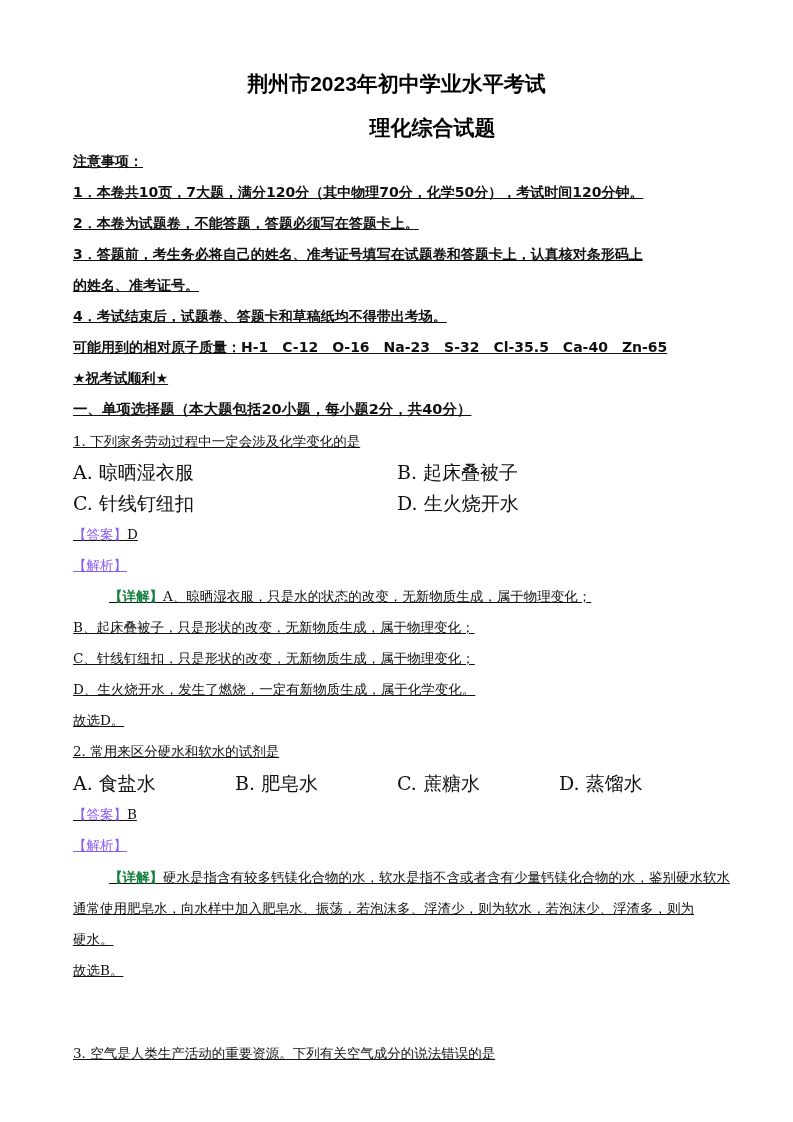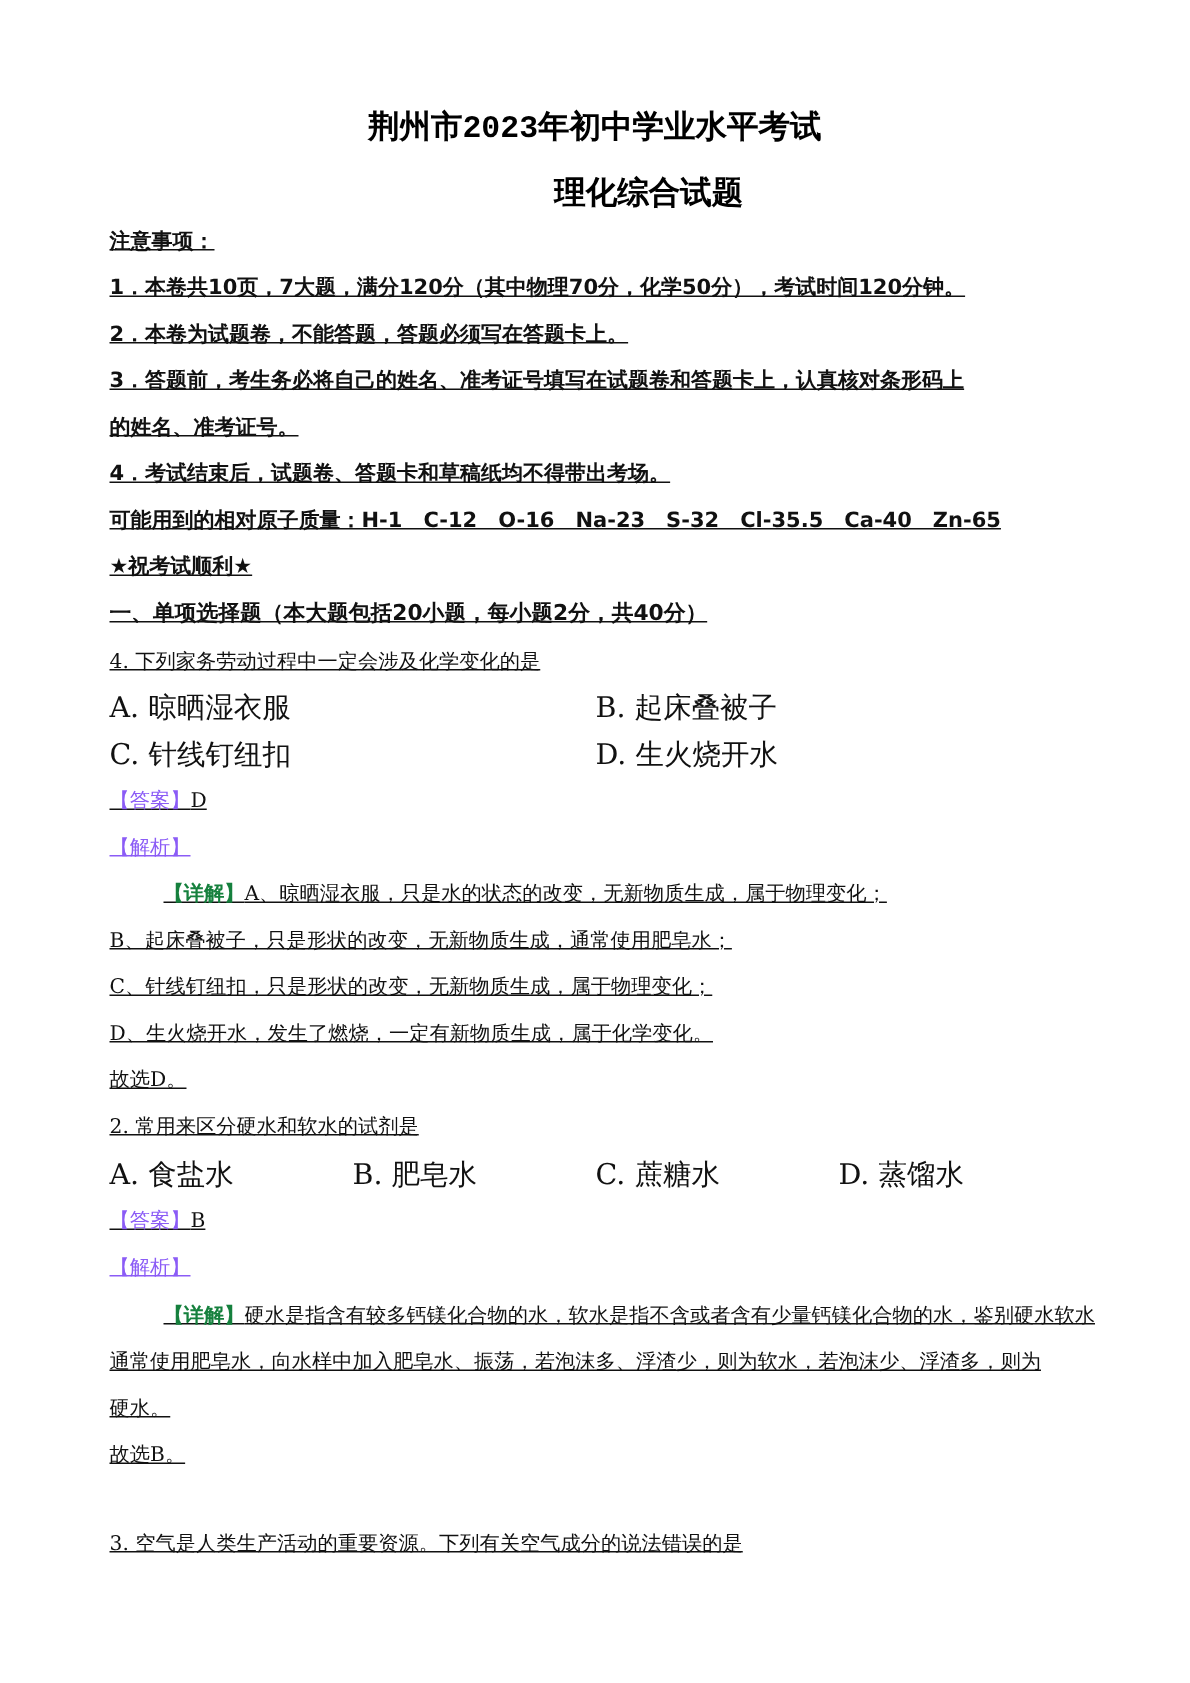--- a/index.html
+++ b/index.html
@@ -1,20 +1,20 @@
 <!DOCTYPE html>
 <html><head>
 <meta charset="utf-8">
 <style>
   html, body { margin: 0; padding: 0; background: #ffffff; }
   body { width: 793px; height: 1122px; position: relative; overflow: hidden;
          font-family: "DejaVu Serif", "Liberation Serif", serif; color: #111; }
   .page { position: absolute; left: 0; top: 0; width: 793px; height: 1122px; }
   .title { position: absolute; left: 0; width: 793px; text-align: center; font-weight: bold;
-           font-family: Liberation Mono, monospace; color: #000; }
+           font-family: Liberation Sans, sans-serif; color: #000; }
   .t1 { top: 70px; font-size: 21px; }
   .t2 { top: 114px; font-size: 21px; padding-left: 36px; }
   .line { position: absolute; left: 73px; white-space: nowrap; font-size: 13.5px; line-height: 18px; text-decoration: underline; }
   .bold { font-weight: bold; font-family: "DejaVu Sans", "Liberation Sans", sans-serif; font-size: 14px; }
   .opt { position: absolute; white-space: nowrap; font-size: 19px; line-height: 18px; }
   .blue { color: #8b5cf6; }
   .bracket { font-weight: bold; color: #15803d; margin-left: 36px; }
 </style>
 </head>
 <body>
@@ -27,34 +27,34 @@
   <div class="line bold" style="top:152px">注意事项：</div>
   <div class="line bold" style="top:183px">1．本卷共10页，7大题，满分120分（其中物理70分，化学50分），考试时间120分钟。</div>
   <div class="line bold" style="top:214px">2．本卷为试题卷，不能答题，答题必须写在答题卡上。</div>
   <div class="line bold" style="top:245px">3．答题前，考生务必将自己的姓名、准考证号填写在试题卷和答题卡上，认真核对条形码上</div>
   <div class="line bold" style="top:276px">的姓名、准考证号。</div>
   <div class="line bold" style="top:307px">4．考试结束后，试题卷、答题卡和草稿纸均不得带出考场。</div>
   <div class="line bold" style="top:338px">可能用到的相对原子质量：H-1　C-12　O-16　Na-23　S-32　Cl-35.5　Ca-40　Zn-65</div>
   <div class="line bold" style="top:369px">★祝考试顺利★</div>
   <div class="line bold" style="top:400px; font-size:14.5px">一、单项选择题（本大题包括20小题，每小题2分，共40分）</div>
 
-  <div class="line" style="top:432px">4. 下列家务劳动过程中一定会涉及化学变化的是</div>
+  <div class="line" style="top:432px">1. 下列家务劳动过程中一定会涉及化学变化的是</div>
   <div class="opt" style="top:463px; left:73px">A. 晾晒湿衣服</div>
   <div class="opt" style="top:463px; left:397px">B. 起床叠被子</div>
   <div class="opt" style="top:494px; left:73px">C. 针线钉纽扣</div>
   <div class="opt" style="top:494px; left:397px">D. 生火烧开水</div>
 
   <div class="line" style="top:525px">
     <span class="blue">【答案】</span><span>D</span>
   </div>
   <div class="line blue" style="top:556px">【解析】</div>
   <div class="line" style="top:587px">
     <span class="bracket">【详解】</span><span>A、晾晒湿衣服，只是水的状态的改变，无新物质生成，属于物理变化；</span>
   </div>
-  <div class="line" style="top:618px">B、起床叠被子，只是形状的改变，无新物质生成，通常使用肥皂水；</div>
+  <div class="line" style="top:618px">B、起床叠被子，只是形状的改变，无新物质生成，属于物理变化；</div>
   <div class="line" style="top:649px">C、针线钉纽扣，只是形状的改变，无新物质生成，属于物理变化；</div>
   <div class="line" style="top:680px">D、生火烧开水，发生了燃烧，一定有新物质生成，属于化学变化。</div>
   <div class="line" style="top:711px">故选D。</div>
 
   <div class="line" style="top:742px">2. 常用来区分硬水和软水的试剂是</div>
   <div class="opt" style="top:774px; left:73px">A. 食盐水</div>
   <div class="opt" style="top:774px; left:235px">B. 肥皂水</div>
   <div class="opt" style="top:774px; left:397px">C. 蔗糖水</div>
   <div class="opt" style="top:774px; left:559px">D. 蒸馏水</div>
 
@@ -62,15 +62,15 @@
     <span class="blue">【答案】</span><span>B</span>
   </div>
   <div class="line blue" style="top:836px">【解析】</div>
   <div class="line" style="top:868px">
     <span class="bracket">【详解】</span><span>硬水是指含有较多钙镁化合物的水，软水是指不含或者含有少量钙镁化合物的水，鉴别硬水软水</span>
   </div>
   <div class="line" style="top:899px">通常使用肥皂水，向水样中加入肥皂水、振荡，若泡沫多、浮渣少，则为软水，若泡沫少、浮渣多，则为</div>
   <div class="line" style="top:930px">硬水。</div>
   <div class="line" style="top:961px">故选B。</div>
 
-  <div class="line" style="top:1020px">3. 空气是人类生产活动的重要资源。下列有关空气成分的说法错误的是</div>
+  <div class="line" style="top:1044px">3. 空气是人类生产活动的重要资源。下列有关空气成分的说法错误的是</div>
 
 </div>
 
 </body></html>

